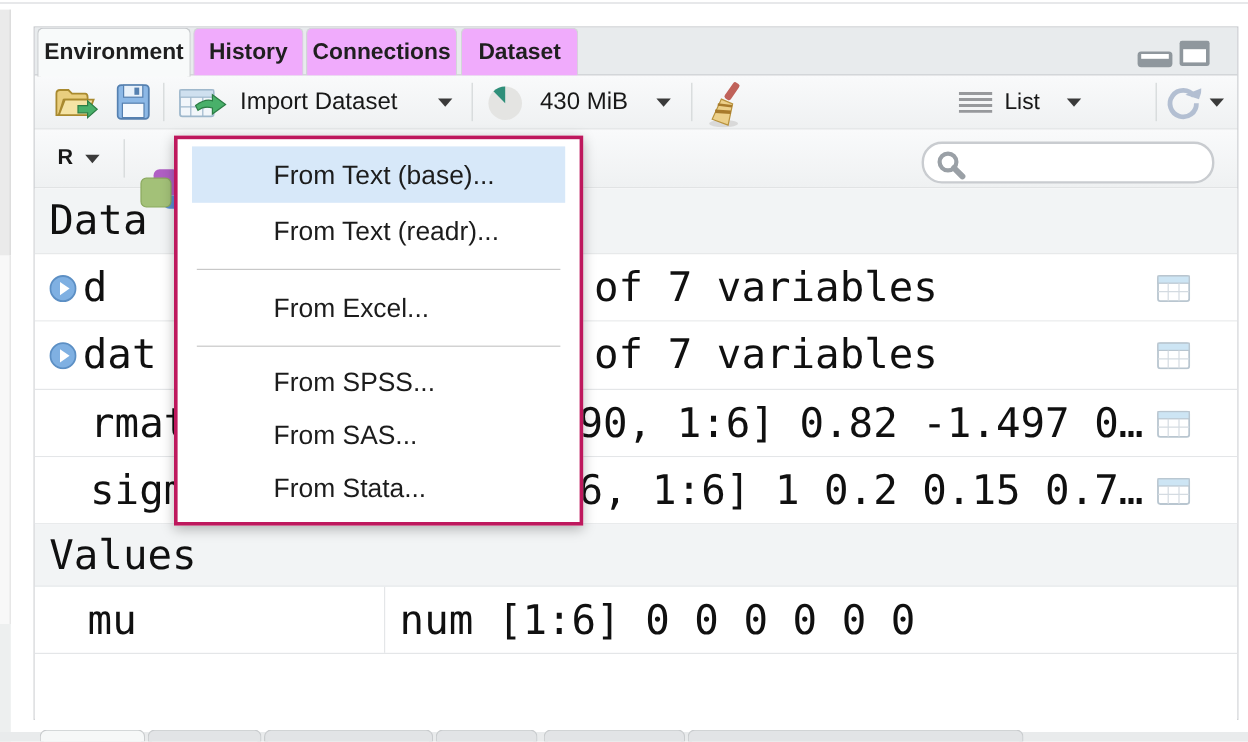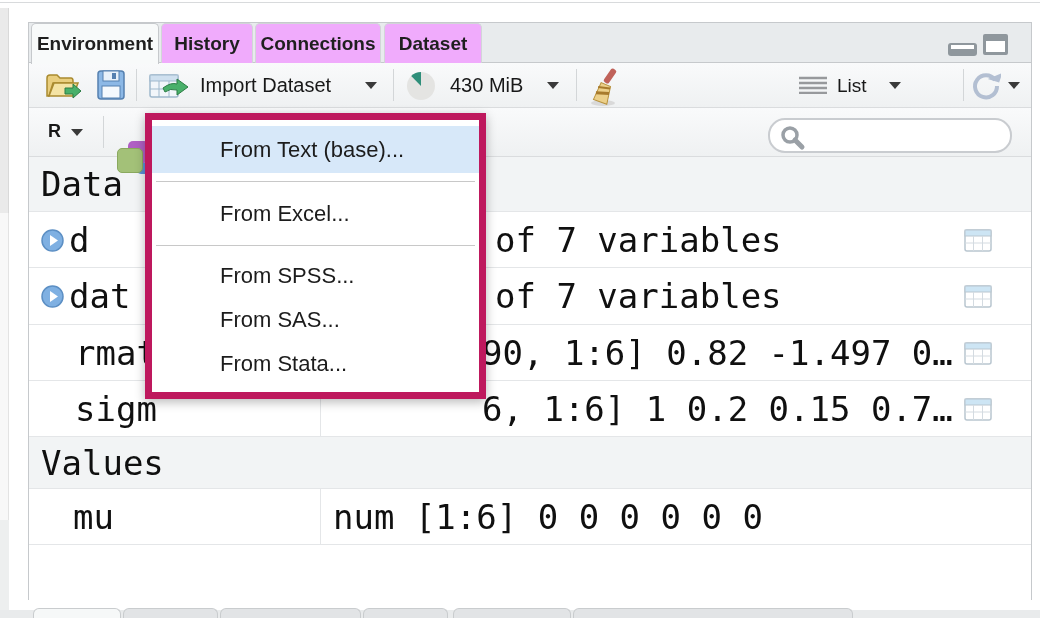--- a/index.html
+++ b/index.html
@@ -36,22 +36,22 @@
   .content { position:absolute; left:0; top:134px; width:1002px; height:443px; background:#ffffff; font-family:"DejaVu Sans Mono", monospace; }
   .row { position:absolute; left:0; width:1002px; border-bottom:1px solid #e4e6e8; background:#ffffff; }
   .row.section { background:#f2f4f5; }
   .sec-label { position:absolute; left:12px; top:0; height:100%; display:flex; align-items:center; font-size:34px; color:#101010; }
   .cell-name, .cell-val { position:absolute; top:0; height:100%; display:flex; align-items:center; font-size:34px; color:#101010; white-space:pre; }
   .name-divider { position:absolute; left:291px; top:0; width:1px; height:100%; background:#e4e6e8; }
   .expand-btn { position:absolute; left:12px; }
   .grid-icon { position:absolute; left:935px; }
 
   
-  .menu { position:absolute; left:145px; top:113px; width:341px; background:#ffffff; border:7px solid #be185d;
-          box-shadow:0 3px 10px rgba(0,0,0,0.28); z-index:100; padding:6px 0; }
+  .menu { position:absolute; left:145px; top:113px; width:341px; background:#ffffff; border:3px solid #be185d;
+          box-shadow:0 3px 10px rgba(0,0,0,0.28); z-index:100; padding:6px 12px; }
   .menu-item { height:47px; display:flex; align-items:center; padding-left:68px; font-size:22px; color:#1c1c1c; }
   .menu-item.hl { background:#d7e8f9; }
   .menu-sep { height:1px; background:#c8c8c8; margin:8px 4px; }
 
   
   .genv { position:absolute; z-index:1; border-radius:5px; }
 
   
   .btab-bg { position:absolute; left:0; top:610px; width:1040px; height:8px; background:#e9ebec; }
   .btab { position:absolute; top:608px; height:10px; background:#e2e4e6; border:1px solid #c9ccce; border-bottom:none; border-radius:6px 6px 0 0; }
@@ -258,20 +258,21 @@
         <span class="name-divider"></span>
         <span class="cell-val" style="left:304px;">num [1:6] 0 0 0 0 0 0</span>
       </div>
 
       <div class="row" style="top:388px; height:54px; border-bottom:none;"></div>
     </div>
   </div>
 
   <div class="menu">
     <div class="menu-item hl">From Text (base)...</div>
+    <div class="menu-item">From Text (readr)...</div>
     <div class="menu-sep"></div>
     <div class="menu-item">From Excel...</div>
     <div class="menu-sep"></div>
     <div class="menu-item" style="height:44px;">From SPSS...</div>
     <div class="menu-item" style="height:44px;">From SAS...</div>
     <div class="menu-item" style="height:44px;">From Stata...</div>
   </div>
 
   <div class="btab-bg"></div>
   <div class="btab active" style="left:33px; width:88px;"></div>

